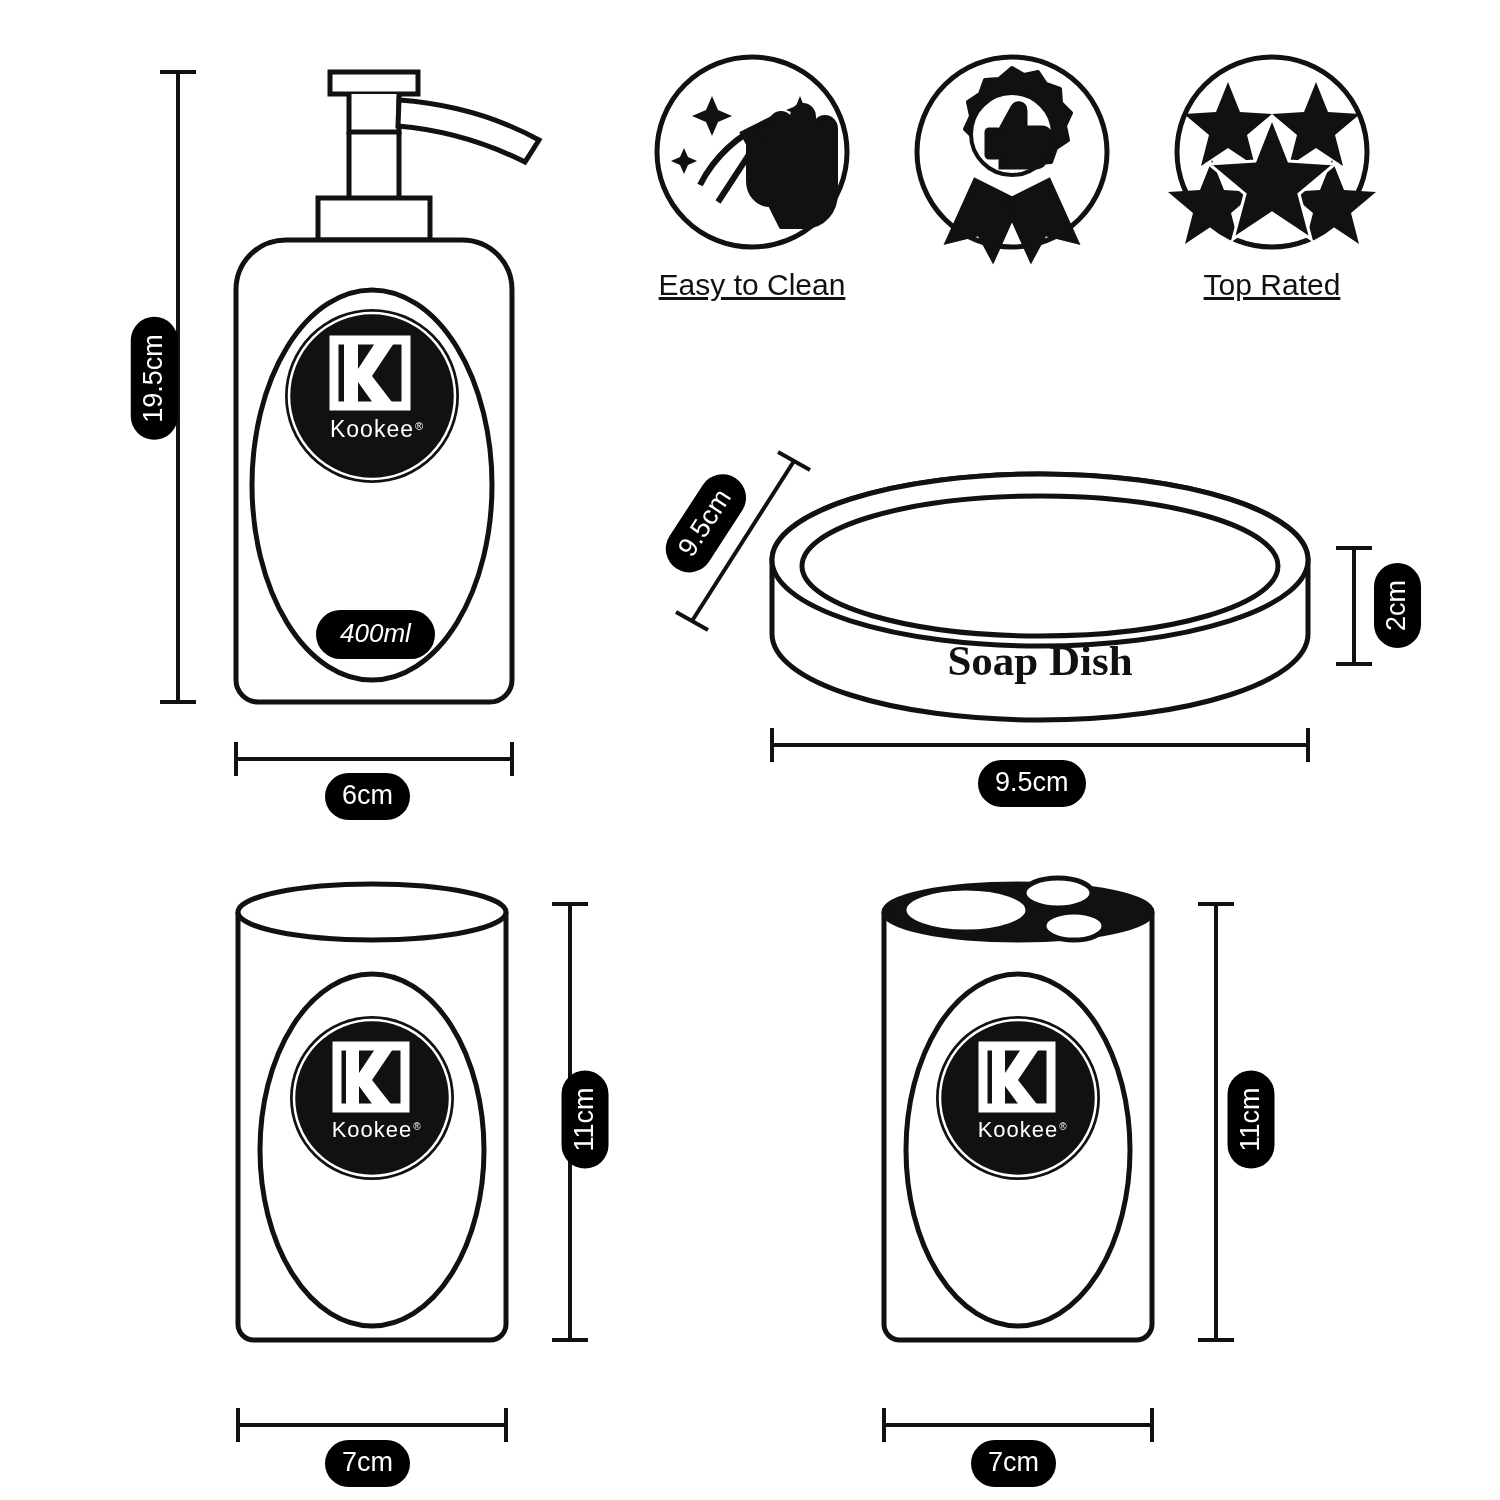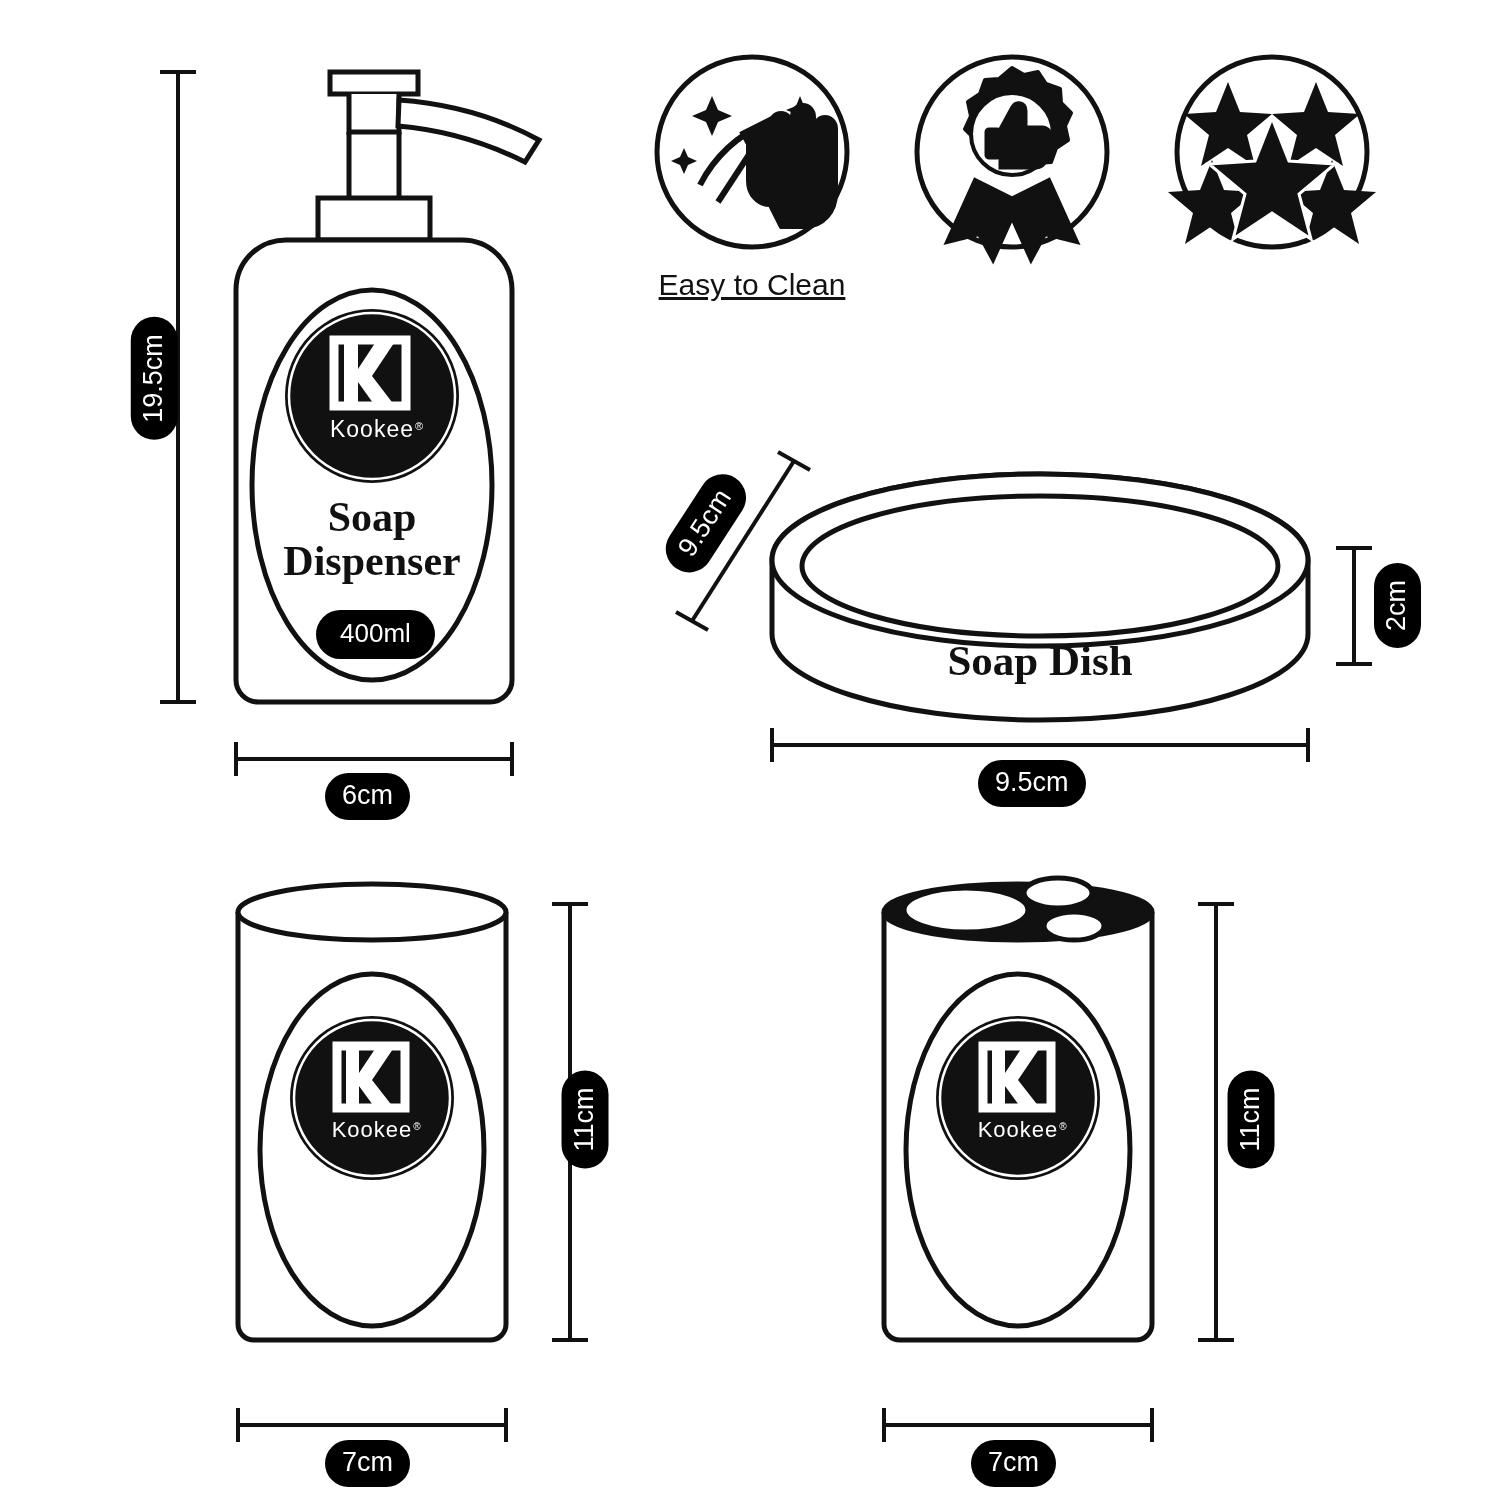--- a/index.html
+++ b/index.html
@@ -63,20 +63,21 @@
 
   .ml-pill {
     position: absolute;
     background: #000;
     color: #fff;
     border-radius: 999px;
     font-family: "Liberation Sans", sans-serif;
     font-size: 26px;
     padding: 8px 24px 10px 24px;
     white-space: nowrap;
+    font-style: italic;
   }
 
   .kookee-word {
     font-family: "Liberation Sans", sans-serif;
     fill: #ffffff;
   }
 </style>
 </head>
 <body>
 
@@ -216,28 +217,27 @@
     <g stroke="#111" stroke-width="4" fill="none">
       <path d="M1198 904 h36"></path>
       <path d="M1198 1340 h36"></path>
       <path d="M1216 904 v436"></path>
       <path d="M884 1408 v34"></path>
       <path d="M1152 1408 v34"></path>
       <path d="M884 1425 h268"></path>
     </g>
   </svg>
 
-  <div class="prod-label" style="left:252px; top:495px; width:240px; font-size:42px;">Soap
-Dispenser</div>
   <div class="ml-pill" style="left:316px; top:610px;">400ml</div>
 
   <div class="pill vert" style="left:93px; top:355px; transform: rotate(-90deg);">19.5cm</div>
   <div class="pill" style="left:325px; top:773px;">6cm</div>
 
   <div class="badge-label" style="left:602px; top:268px; width:300px;">Easy to Clean</div>
+  <div class="badge-label" style="left:1122px; top:268px; width:300px;">Top Rated</div>
 
   <div class="prod-label" style="left:900px; top:638px; width:280px; font-size:43px;">Soap Dish</div>
   <div class="pill" style="left:652px; top:500px; transform: rotate(-57deg);">9.5cm</div>
   <div class="pill" style="left:1355px; top:582px; transform: rotate(-90deg);">2cm</div>
   <div class="pill" style="left:978px; top:760px;">9.5cm</div>
 
   <div class="pill" style="left:536px; top:1096px; transform: rotate(-90deg);">11cm</div>
   <div class="pill" style="left:325px; top:1440px;">7cm</div>
 
   <div class="pill" style="left:1202px; top:1096px; transform: rotate(-90deg);">11cm</div>

